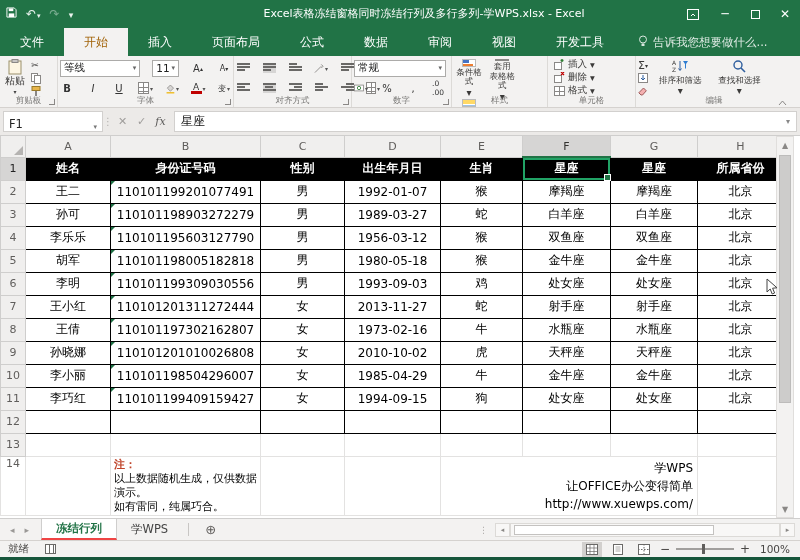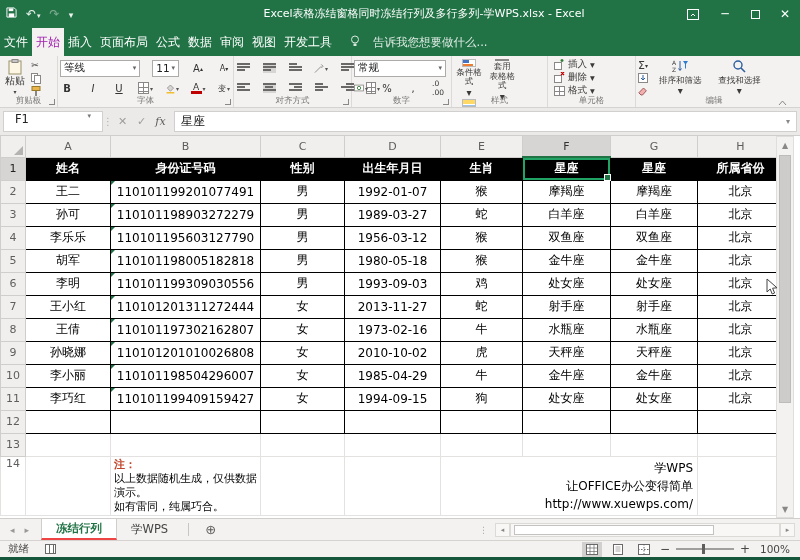--- a/index.html
+++ b/index.html
@@ -14,23 +14,23 @@
   .qat .dim { opacity:.45; }
   .qat .dd { font-size:7px; margin-left:1px; }
   .title { position:absolute; left:0; width:100%; text-align:center; line-height:28px; font-size:11px; color:#fff;margin-left:24px; }
   .wincontrols { position:absolute; right:0; top:0; display:flex; height:28px; }
   .winbtn { width:30px; height:28px; display:flex; align-items:center; justify-content:center; font-size:12px; color:#fff; }
   .ribopt { width:34px; }
   .maxbox { width:9px; height:9px; border:1px solid #fff; }
 
   
   .menubar { position:absolute; top:28px; left:0; width:800px; height:28px; background:#217346; display:flex; align-items:stretch; color:#fff; font-size:12px; }
-  .mtab { padding:0 4px; display:flex; align-items:center; white-space:nowrap; }
-  .mtab.active { background:#f3f2f1; color:#a21caf; }
-  .tellme { display:flex; align-items:center; gap:13px; color:rgba(255,255,255,.85); padding-left:14px; font-size:11.5px; }
+  .mtab { padding:0 20px; display:flex; align-items:center; white-space:nowrap; }
+  .mtab.active { background:#f3f2f1; color:#a16207; }
+  .tellme { display:flex; align-items:center; gap:5px; color:rgba(255,255,255,.85); padding-left:14px; font-size:11.5px; }
   .menuright { margin-left:auto; display:flex; align-items:center; gap:4px; padding-right:8px; }
   .menuright .mr { display:flex; align-items:center; gap:4px; padding:0 8px; height:100%; }
 
   
   .ribbon { position:absolute; top:56px; left:0; width:800px; height:52px; background:#f3f2f1; border-bottom:1px solid #d5d2cf; display:flex; font-size:10px; color:#3b3a39; }
   .group { position:relative; border-right:1px solid #dcdad7; padding:2px 2px 11px 2px; height:100%; flex:0 0 auto; }
   .glabel { position:absolute; bottom:0; left:0; width:100%; text-align:center; font-size:8.5px; color:#7a7977; white-space:nowrap; overflow:hidden; }
   .launcher { position:absolute; right:2px; bottom:2px; width:6px; height:6px; border-right:1px solid #8a8886; border-bottom:1px solid #8a8886; }
   .bigbtn { display:inline-flex; flex-direction:column; align-items:center; justify-content:flex-start; gap:1px; padding:1px 3px; text-align:center; line-height:10px; vertical-align:top; height:40px; }
   .bigbtn .dd { font-size:6px; color:#444; }
@@ -53,21 +53,21 @@
   .collapse { position:absolute; right:4px; bottom:2px; width:10px; height:8px; }
   .grid-ic { display:inline-block; width:14px; height:12px; border:1px solid #8a8886; background:
       linear-gradient(#8a8886,#8a8886) 0 4px/14px 1px no-repeat,
       linear-gradient(#8a8886,#8a8886) 0 8px/14px 1px no-repeat,
       linear-gradient(#8a8886,#8a8886) 4px 0/1px 12px no-repeat,
       linear-gradient(#8a8886,#8a8886) 9px 0/1px 12px no-repeat, #fff; }
   .cf-ic { display:inline-block; width:14px; height:12px; background:linear-gradient(#4472c4 0 0) 0 0/6px 3px no-repeat,linear-gradient(#ed7d31 0 0) 0 4px/10px 3px no-repeat,linear-gradient(#70ad47 0 0) 0 8px/14px 3px no-repeat,#fff; border:1px solid #bbb; }
 
   
   .fbar { position:absolute; top:108px; left:0; width:800px; height:28px; background:#eceae8; border-bottom:1px solid #cfcecd; display:flex; align-items:center; font-size:11.5px; }
-  .namebox { width:100px; height:21px; background:#fff; border:1px solid #d2d0ce; margin-left:3px; display:flex; align-items:flex-start; padding:0 11px; color:#222; }
+  .namebox { width:100px; height:21px; background:#fff; border:1px solid #d2d0ce; margin-left:3px; display:flex; align-items:flex-end; padding:0 5px; color:#222; }
   .namebox .dd { margin-left:auto; font-size:7px; color:#777; }
   .fsep { width:10px; text-align:center; color:#b5b3b1; font-size:10px; }
   .fbtn { width:19px; height:21px; display:flex; align-items:center; justify-content:center; color:#9f9d9b; font-size:11px; }
   .fx { color:#5c5b5a; font-style:italic; font-family:"DejaVu Serif","Liberation Serif",serif; }
   .finput { flex:1; height:21px; background:#fff; border:1px solid #d2d0ce; margin:0 3px 0 4px; display:flex; align-items:center; padding:0 6px; color:#111; font-size:12px; }
   .finput .dd { margin-left:auto; font-size:8px; color:#888; }
 
   
   table.grid { position:absolute; top:136px; left:0; border-collapse:collapse; table-layout:fixed; font-size:12px; color:#000; }
   .colhead th { background:#f0efee; border:1px solid #cfcecd; border-top:none; height:21px; font-size:11px; font-weight:normal; color:#605e5c; }

